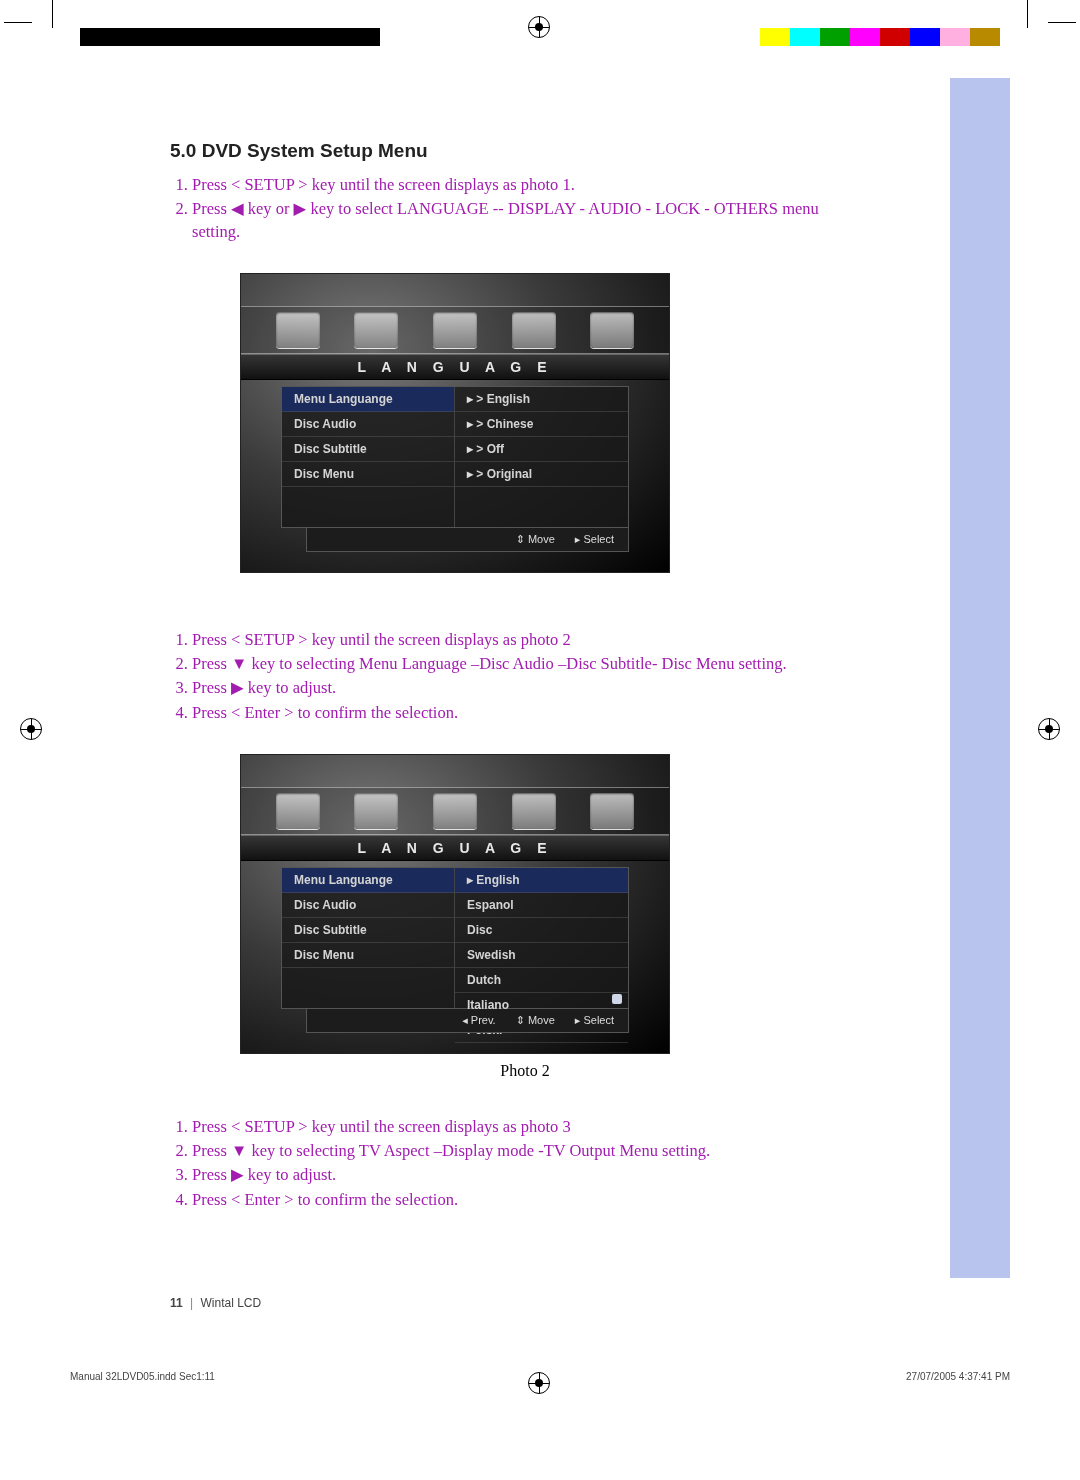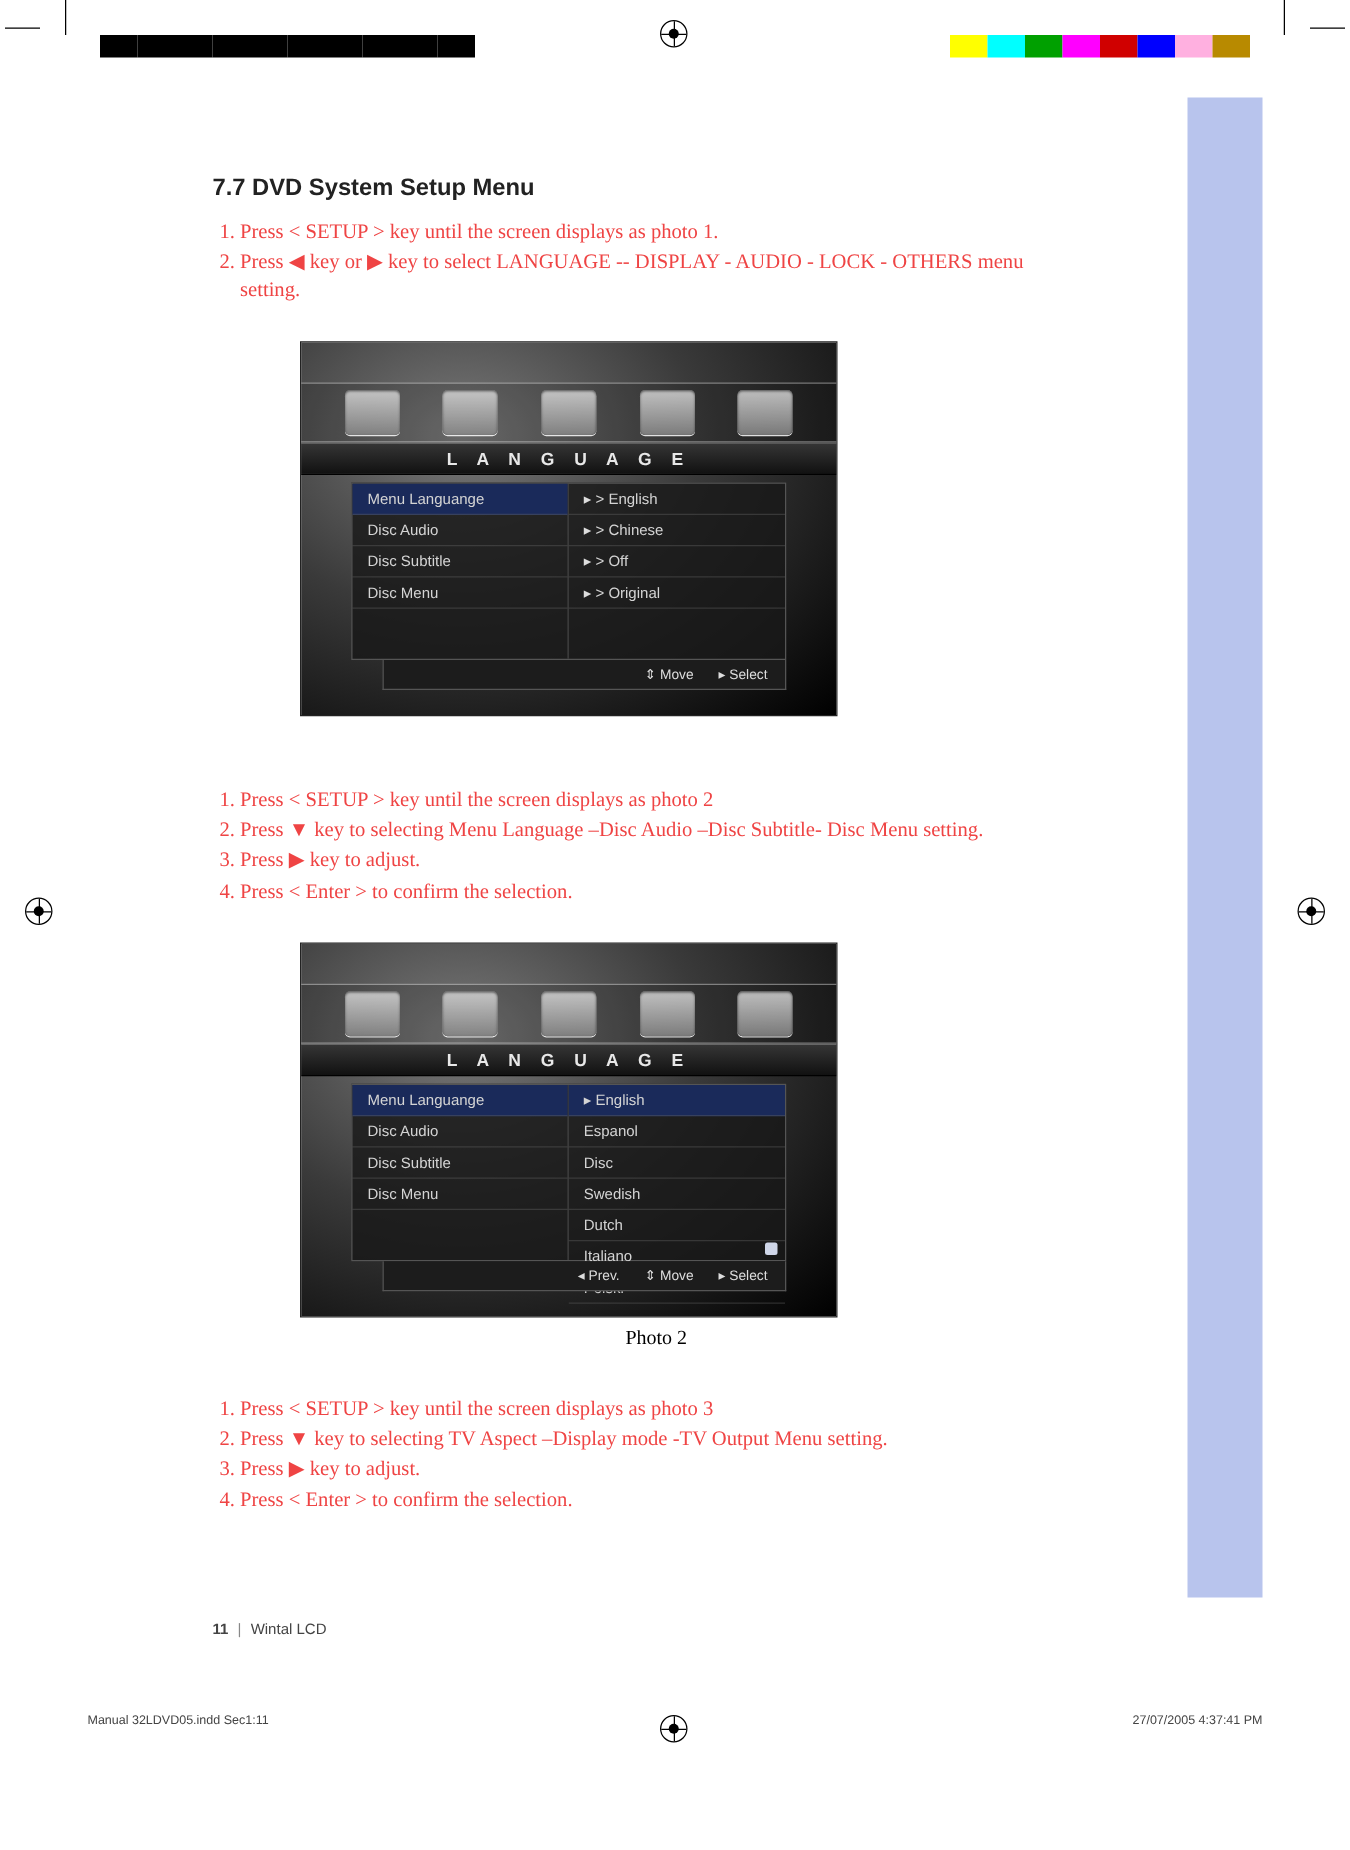--- a/index.html
+++ b/index.html
@@ -34,21 +34,21 @@
     font-family: Arial, Helvetica, sans-serif;
     font-weight: bold;
     font-size: 19px;
     color: #222;
     margin-bottom: 12px;
   }
   ol.instr {
     list-style: decimal;
     margin-left: 22px;
     font-size: 16.5px;
-    color:#ef4444;
+    color:#a21caf;
     line-height: 1.35;
   }
   ol.instr li { margin-bottom: 2px; }
   .photo-wrap { margin: 30px 0 10px 70px; }
   .photo {
     width: 430px;
     height: 300px;
     background: radial-gradient(ellipse at 30% 25%, #7a7a7a 0%, #3a3a3a 45%, #000 100%);
     position: relative;
     border:1px solid #222;
@@ -66,20 +66,21 @@
     position:absolute; left:0; right:0; top:80px;
     background: linear-gradient(#353535,#111);
     color:#e8e8e8; text-align:center; font-family:Arial,sans-serif;
     letter-spacing:6px; font-size:14px; font-weight:bold; padding:4px 0;
     border-top:1px solid #666; border-bottom:1px solid #000;
   }
   .osd-body {
     position:absolute; left:40px; right:40px; top:112px; bottom:44px;
     background: rgba(25,25,25,0.82);
     border:1px solid #555;
+    font-weight:bold;
   }
   .osd-left { position:absolute; left:0; top:0; bottom:0; width:50%; border-right:1px solid #444; }
   .osd-right{ position:absolute; right:0; top:0; bottom:0; width:50%; }
   .osd-row { color:#d4d4d4; font-family:Arial,sans-serif; font-size:12px; padding:5px 12px; border-bottom:1px solid rgba(100,100,100,0.4); white-space:nowrap;}
   .osd-row.hl { background:#1a2a5a; }
   .osd-right .osd-row::before { content:""; }
   .osd-right .osd-row.arrow::before { content:"▸ "; color:#ddd;}
   .osd-ind { position:absolute; right:6px; bottom:4px; width:10px; height:10px; background:#cfd6e8; border-radius:2px;}
   .osd-foot {
     position:absolute; left:40px; right:40px; bottom:20px; height:24px;
@@ -140,21 +141,21 @@
     <div style="background: rgb(208, 0, 0);"></div>
     <div style="background: rgb(0, 0, 255);"></div>
     <div style="background: rgb(255, 176, 224);"></div>
     <div style="background: rgb(184, 138, 0);"></div>
   </div>
 
 <div class="sidecol"></div>
 
 <div class="page">
 
-  <div class="heading">7.7 DVD System Setup Menu</div>
+  <div class="heading">5.0 DVD System Setup Menu</div>
   <ol class="instr">
     <li>Press &lt; SETUP &gt; key until the screen displays as photo 1.</li>
     <li>Press ◀ key or ▶ key to select LANGUAGE -- DISPLAY - AUDIO - LOCK - OTHERS menu setting.</li>
   </ol>
 
   <div class="photo-wrap">
     <div class="photo">
       <div class="icon-row">
         <div class="icon-slot"></div>
         <div class="icon-slot"></div>

